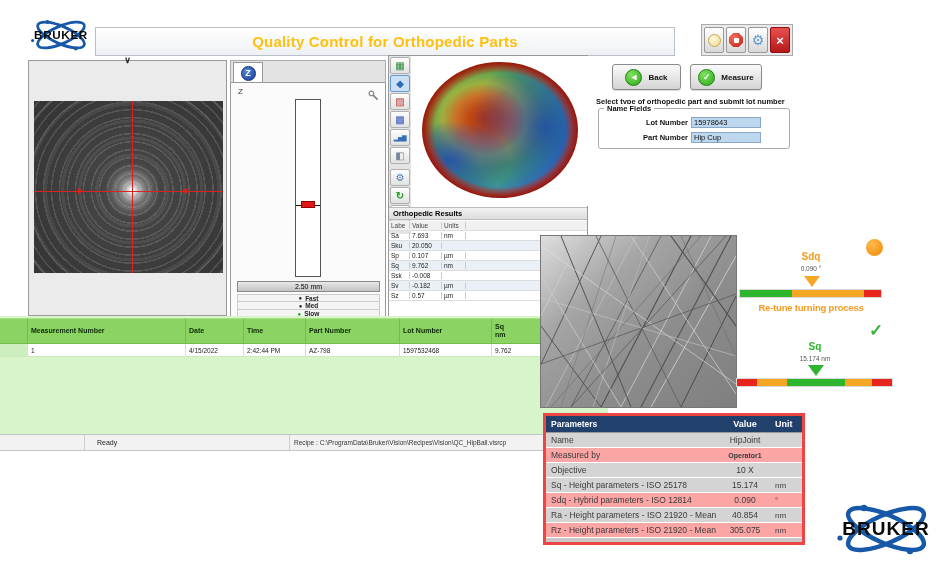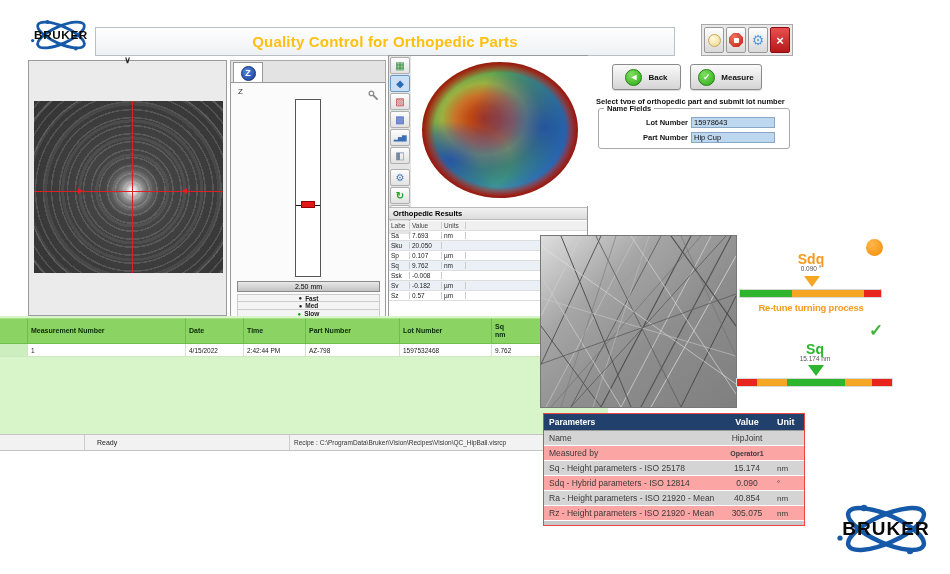--- a/index.html
+++ b/index.html
@@ -80,52 +80,52 @@
   .btn { position:absolute; height:26px; border:1px solid #8a8a8a; border-radius:3px; background:linear-gradient(#fafafa,#d5d5d5); display:flex; align-items:center; justify-content:center; gap:6px; font-size:8px; font-weight:bold; color:#111; box-shadow:0 1px 1px rgba(0,0,0,0.15); }
   .btn-back { left:612px; top:64px; width:69px; }
   .btn-measure { left:690px; top:64px; width:72px; }
   .gcircle { width:17px; height:17px; border-radius:50%; background:radial-gradient(circle at 35% 30%, #7fe060, #2fa818); border:1px solid #1e8010; color:#fff; display:flex; align-items:center; justify-content:center; font-size:9px; font-weight:bold; }
   .instruction { position:absolute; left:596px; top:97px; width:200px; font-size:7.5px; font-weight:bold; color:#111; }
   .entry-fields { position:absolute; left:598px; top:108px; width:192px; height:41px; border:1px solid #aaa; border-radius:3px; }
   .entry-fields .legend { position:absolute; left:5px; top:-5px; background:#fff; padding:0 3px; font-size:7.5px; font-weight:bold; color:#111; }
   .ef-row { position:absolute; left:0; width:100%; display:flex; align-items:center; }
   .ef-row.r1 { top:8px; } .ef-row.r2 { top:23px; }
   .ef-label { width:92px; text-align:right; font-size:7.5px; font-weight:bold; padding-right:3px; color:#111; }
-  .ef-input { width:84px; height:11px; background:#bdd7ee; border:1px solid #89a8c8; font-size:7.5px; font-family:"Liberation Sans",sans-serif; padding:0 2px; color:#111; }
+  .ef-input { width:70px; height:11px; background:#bdd7ee; border:1px solid #89a8c8; font-size:7.5px; font-family:"Liberation Sans",sans-serif; padding:0 2px; color:#111; }
 
   
   .grid-window { position:absolute; left:0; top:316px; width:608px; height:118px; background:#d8f5ca; }
   .mg-row { display:flex; }
   .mg-header { margin-top:2px; }
   .mg-header .cell { height:26px; background:#8bd463; border-right:1px solid #6fbf4a; border-bottom:1px solid #6fbf4a; border-top:1px solid #a8e08a; font-size:7px; font-weight:bold; color:#0b2a05; display:flex; align-items:center; padding-left:3px; white-space:pre-line; line-height:1.15; }
   .mg-data .cell { height:13px; background:#fff; border-right:1px solid #cfe8c2; border-bottom:1px solid #cfe8c2; font-size:6.5px; color:#222; display:flex; align-items:center; padding-left:3px; }
   .mg-data .cell.rowhdr { background:#cdefc0; }
   .c0{width:28px;} .c1{width:158px;} .c2{width:58px;} .c3{width:62px;} .c4{width:94px;} .c5{width:92px;} .c6{width:54px;} .c7{width:62px; border-right:none;}
 
   
   .status-bar { position:absolute; left:0; top:434px; width:545px; height:17px; background:#f2f2f2; border-top:1px solid #c4c4c4; border-bottom:1px solid #c4c4c4; display:flex; align-items:center; font-size:7px; color:#222; }
   .sb-sec { height:100%; display:flex; align-items:center; border-right:1px solid #cdcdcd; }
   .sb-0 { width:85px; } .sb-1 { width:205px; padding-left:12px; } .sb-2 { flex:1; padding-left:4px; font-size:6.5px; color:#333; }
 
   
   .texture { position:absolute; left:540px; top:235px; width:197px; height:173px; border:1px solid #777; }
 
   
   .warn-dot { position:absolute; left:866px; top:239px; width:17px; height:17px; border-radius:50%; background:radial-gradient(circle at 35% 30%, #ffb84d, #f08a00); }
-  .ind-label { position:absolute; width:70px; text-align:center; font-size:14px; font-weight:bold; }
+  .ind-label { position:absolute; width:70px; text-align:center; font-size:10px; font-weight:bold; }
   .ind-value { position:absolute; width:70px; text-align:center; font-size:6.5px; color:#555; }
   .tri-down { position:absolute; width:0; height:0; border-left:8px solid transparent; border-right:8px solid transparent; border-top:11px solid #f5a623; }
   .tri-down.green { border-top-color:#2db52d; }
   .ind-bar { position:absolute; height:9px; border:1px solid #d8d8d8; background:#fff; display:flex; }
   .ind-bar > div { height:100%; }
   .ind-msg { position:absolute; left:743px; top:302px; width:136px; text-align:center; font-size:9.5px; font-weight:bold; color:#f59b20; letter-spacing:-0.2px; }
   .check-glyph { position:absolute; left:869px; top:320px; font-size:17px; font-weight:bold; color:#3cb43c; }
 
   
-  .params-table { position:absolute; left:543px; top:413px; width:262px; border:1px solid #ef4444; background:#fff; }
+  .params-table { position:absolute; left:543px; top:413px; width:262px; border:3px solid #ef4444; background:#fff; }
   .pt-row { display:flex; height:15px; align-items:center; border-bottom:1px solid #fff; }
   .pt-row.hdr { height:17px; background:#21406b; color:#fff; font-size:9.5px; font-weight:bold; border-bottom:1px solid #999; }
   .pt-row.g { background:#d4d4d4; } .pt-row.w { background:#fca5a5; }
   .pt-name { flex:1; padding-left:5px; font-size:8.5px; color:#3a3a3a; white-space:nowrap; overflow:hidden; }
   .pt-row.hdr .pt-name { color:#fff; }
   .pt-val { width:54px; text-align:center; font-size:8.5px; color:#3a3a3a; }
   .pt-unit { width:30px; text-align:left; padding-left:3px; font-size:8px; color:#3a3a3a; }
   .pt-row.hdr .pt-val, .pt-row.hdr .pt-unit { color:#fff; font-size:9px; }
   .pt-row.op .pt-val { font-size:7px; font-weight:bold; }
   .pt-foot { height:4px; background:#c8c8c8; }
@@ -424,20 +424,25 @@
         <span class="pt-name">Name</span>
         <span class="pt-val">HipJoint</span>
         <span class="pt-unit"></span>
       </div>
     <div class="pt-row w op">
         <span class="pt-name">Measured by</span>
         <span class="pt-val">Operator1</span>
         <span class="pt-unit"></span>
       </div>
     <div class="pt-row g">
+        <span class="pt-name">Objective</span>
+        <span class="pt-val">10 X</span>
+        <span class="pt-unit"></span>
+      </div>
+    <div class="pt-row g">
         <span class="pt-name">Sq - Height parameters - ISO 25178</span>
         <span class="pt-val">15.174</span>
         <span class="pt-unit">nm</span>
       </div>
     <div class="pt-row w">
         <span class="pt-name">Sdq - Hybrid parameters - ISO 12814</span>
         <span class="pt-val">0.090</span>
         <span class="pt-unit">°</span>
       </div>
     <div class="pt-row g">

